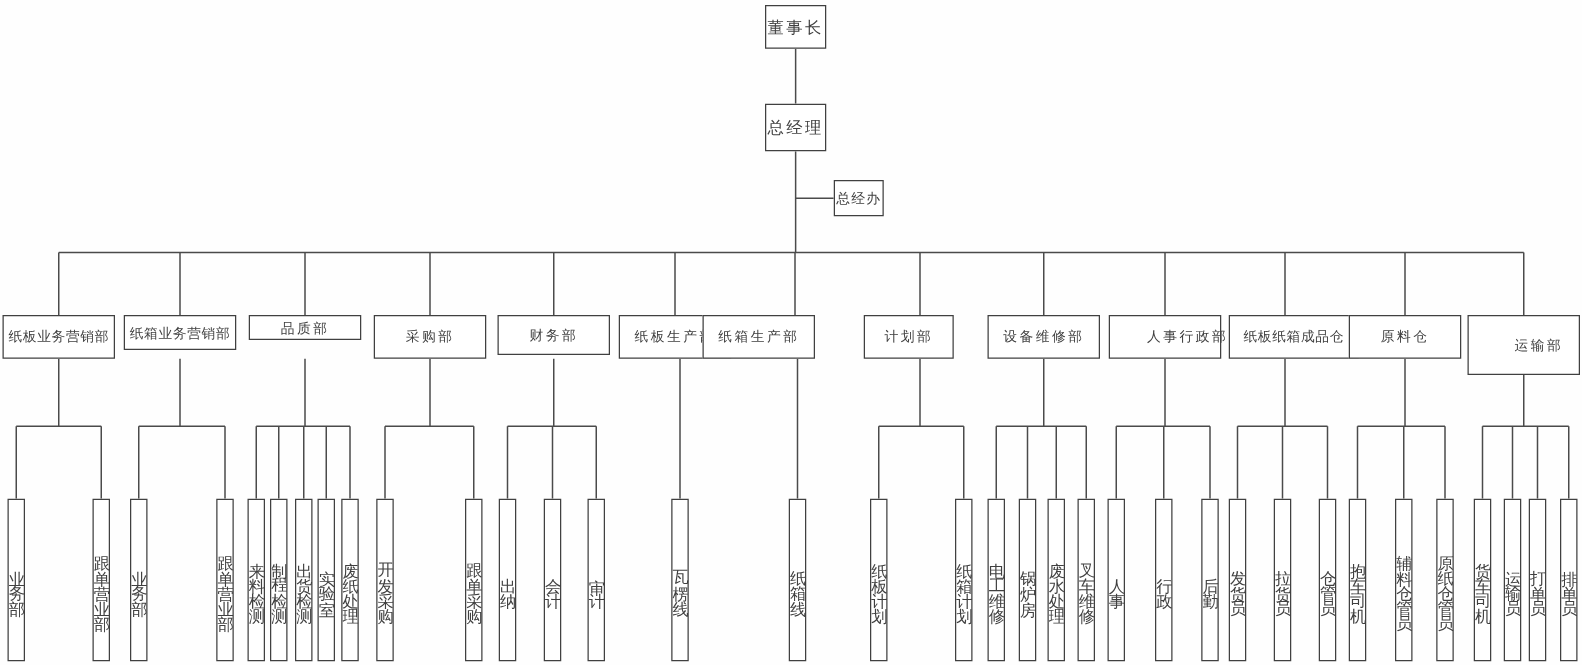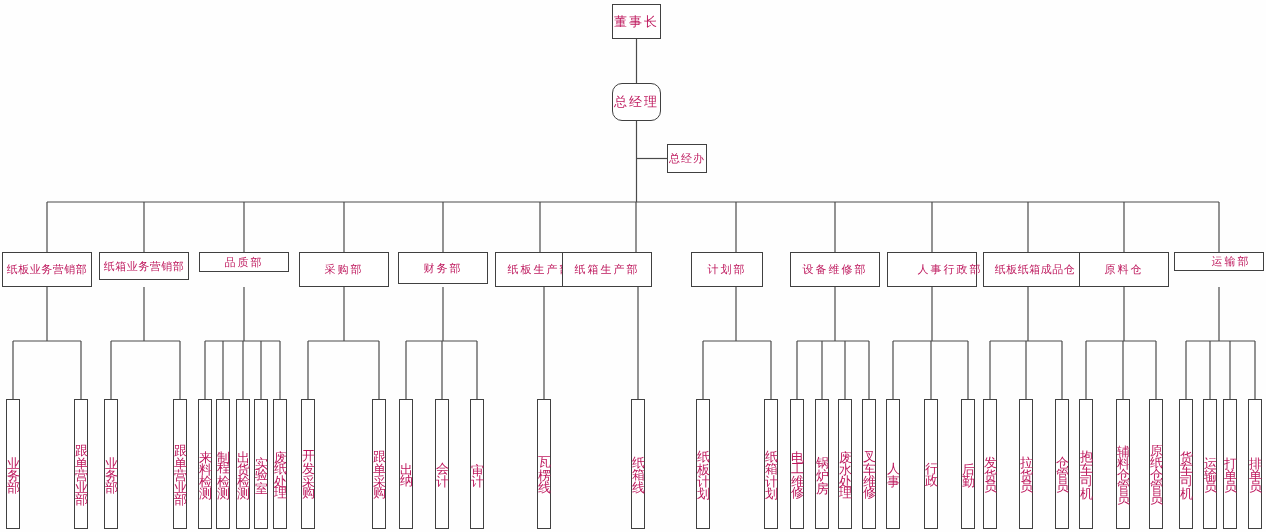--- a/index.html
+++ b/index.html
@@ -1,17 +1,17 @@
 <!DOCTYPE html>
 <html><head>
 <meta charset="utf-8">
 <style>
   html,body{margin:0;padding:0;background:#ffffff;}
   #canvas{position:relative;width:1266px;height:532px;background:#fefefe;font-family:"Liberation Serif","DejaVu Serif",serif;overflow:hidden;}
-  .box{position:absolute;box-sizing:border-box;border:1.5px solid #404040;background:#fff;display:flex;align-items:center;justify-content:center;color:#be185d;}
+  .box{position:absolute;box-sizing:border-box;border:1.5px solid #404040;background:#fff;display:flex;align-items:center;justify-content:center;color:#404040;}
   .hbox{font-size:11px;white-space:nowrap;}
   .vbox{writing-mode:vertical-rl;text-orientation:upright;font-size:13px;letter-spacing:12px;}
   svg{position:absolute;left:0;top:0;}
 </style>
 </head>
 <body>
 
 <div id="canvas">
     <svg width="1266" height="532">
       <line x1="636.5" y1="39" x2="636.5" y2="83" stroke="#4a4a4a" stroke-width="1.2"></line>
@@ -83,21 +83,21 @@
       <line x1="1156" y1="341" x2="1156" y2="399" stroke="#4a4a4a" stroke-width="1.2"></line>
       <line x1="1219" y1="202" x2="1219" y2="252" stroke="#4a4a4a" stroke-width="1.2"></line>
       <line x1="1219" y1="287" x2="1219" y2="341" stroke="#4a4a4a" stroke-width="1.2"></line>
       <line x1="1186" y1="341" x2="1255" y2="341" stroke="#4a4a4a" stroke-width="1.2"></line>
       <line x1="1186" y1="341" x2="1186" y2="399" stroke="#4a4a4a" stroke-width="1.2"></line>
       <line x1="1210" y1="341" x2="1210" y2="399" stroke="#4a4a4a" stroke-width="1.2"></line>
       <line x1="1230" y1="341" x2="1230" y2="399" stroke="#4a4a4a" stroke-width="1.2"></line>
       <line x1="1255" y1="341" x2="1255" y2="399" stroke="#4a4a4a" stroke-width="1.2"></line>
     </svg>
     <div class="box hbox" style="left: 612px; top: 4px; width: 49px; height: 35px; font-size: 13px; letter-spacing: 2px;">董事长</div>
-    <div class="box hbox" style="left: 612px; top: 83px; width: 49px; height: 38px; font-size: 13px; letter-spacing: 2px; border-radius: 10px;">总经理</div>
+    <div class="box hbox" style="left: 612px; top: 83px; width: 49px; height: 38px; font-size: 13px; letter-spacing: 2px;">总经理</div>
     <div class="box hbox" style="left: 667px; top: 144px; width: 40px; height: 29px; font-size: 11px; letter-spacing: 1px; font-family: Liberation Serif, serif;">总经办</div>
     <div class="box hbox" style="left: 2px; top: 252px; width: 90px; height: 35px; letter-spacing: 0.5px;">纸板业务营销部</div>
     <div class="box vbox" style="left: 6px; top: 399px; width: 14px; height: 130px;">业务部</div>
     <div class="box vbox" style="left: 74px; top: 399px; width: 14px; height: 130px;">跟单营业部</div>
     <div class="box hbox" style="left: 99px; top: 252px; width: 90px; height: 28px; letter-spacing: 0.5px;">纸箱业务营销部</div>
     <div class="box vbox" style="left: 104px; top: 399px; width: 14px; height: 130px;">业务部</div>
     <div class="box vbox" style="left: 173px; top: 399px; width: 14px; height: 130px;">跟单营业部</div>
     <div class="box hbox" style="left: 199px; top: 252px; width: 90px; height: 20px; letter-spacing: 2px;">品质部</div>
     <div class="box vbox" style="left: 198px; top: 399px; width: 14px; height: 130px;">来料检测</div>
     <div class="box vbox" style="left: 216px; top: 399px; width: 14px; height: 130px;">制程检测</div>
@@ -128,18 +128,18 @@
     <div class="box vbox" style="left: 924px; top: 399px; width: 14px; height: 130px;">行政</div>
     <div class="box vbox" style="left: 961px; top: 399px; width: 14px; height: 130px;">后勤</div>
     <div class="box hbox" style="left: 983px; top: 252px; width: 104px; height: 35px; letter-spacing: 0.5px;">纸板纸箱成品仓</div>
     <div class="box vbox" style="left: 983px; top: 399px; width: 14px; height: 130px;">发货员</div>
     <div class="box vbox" style="left: 1019px; top: 399px; width: 14px; height: 130px;">拉货员</div>
     <div class="box vbox" style="left: 1055px; top: 399px; width: 14px; height: 130px;">仓管员</div>
     <div class="box hbox" style="left: 1079px; top: 252px; width: 90px; height: 35px; letter-spacing: 2px; text-align: right;">原料仓</div>
     <div class="box vbox" style="left: 1079px; top: 399px; width: 14px; height: 130px;">抱车司机</div>
     <div class="box vbox" style="left: 1116px; top: 399px; width: 14px; height: 130px;">辅料仓管员</div>
     <div class="box vbox" style="left: 1149px; top: 399px; width: 14px; height: 130px;">原纸仓管员</div>
-    <div class="box hbox" style="left: 1174px; top: 252px; width: 90px; height: 19px; letter-spacing: 2px; padding-left: 24px;">运输部</div>
+    <div class="box hbox" style="left: 1174px; top: 252px; width: 90px; height: 48px; letter-spacing: 2px; padding-left: 24px;">运输部</div>
     <div class="box vbox" style="left: 1179px; top: 399px; width: 14px; height: 130px;">货车司机</div>
     <div class="box vbox" style="left: 1203px; top: 399px; width: 14px; height: 130px;">运输员</div>
     <div class="box vbox" style="left: 1223px; top: 399px; width: 14px; height: 130px;">打单员</div>
     <div class="box vbox" style="left: 1248px; top: 399px; width: 14px; height: 130px;">排单员</div>
   </div>
 
 </body></html>

